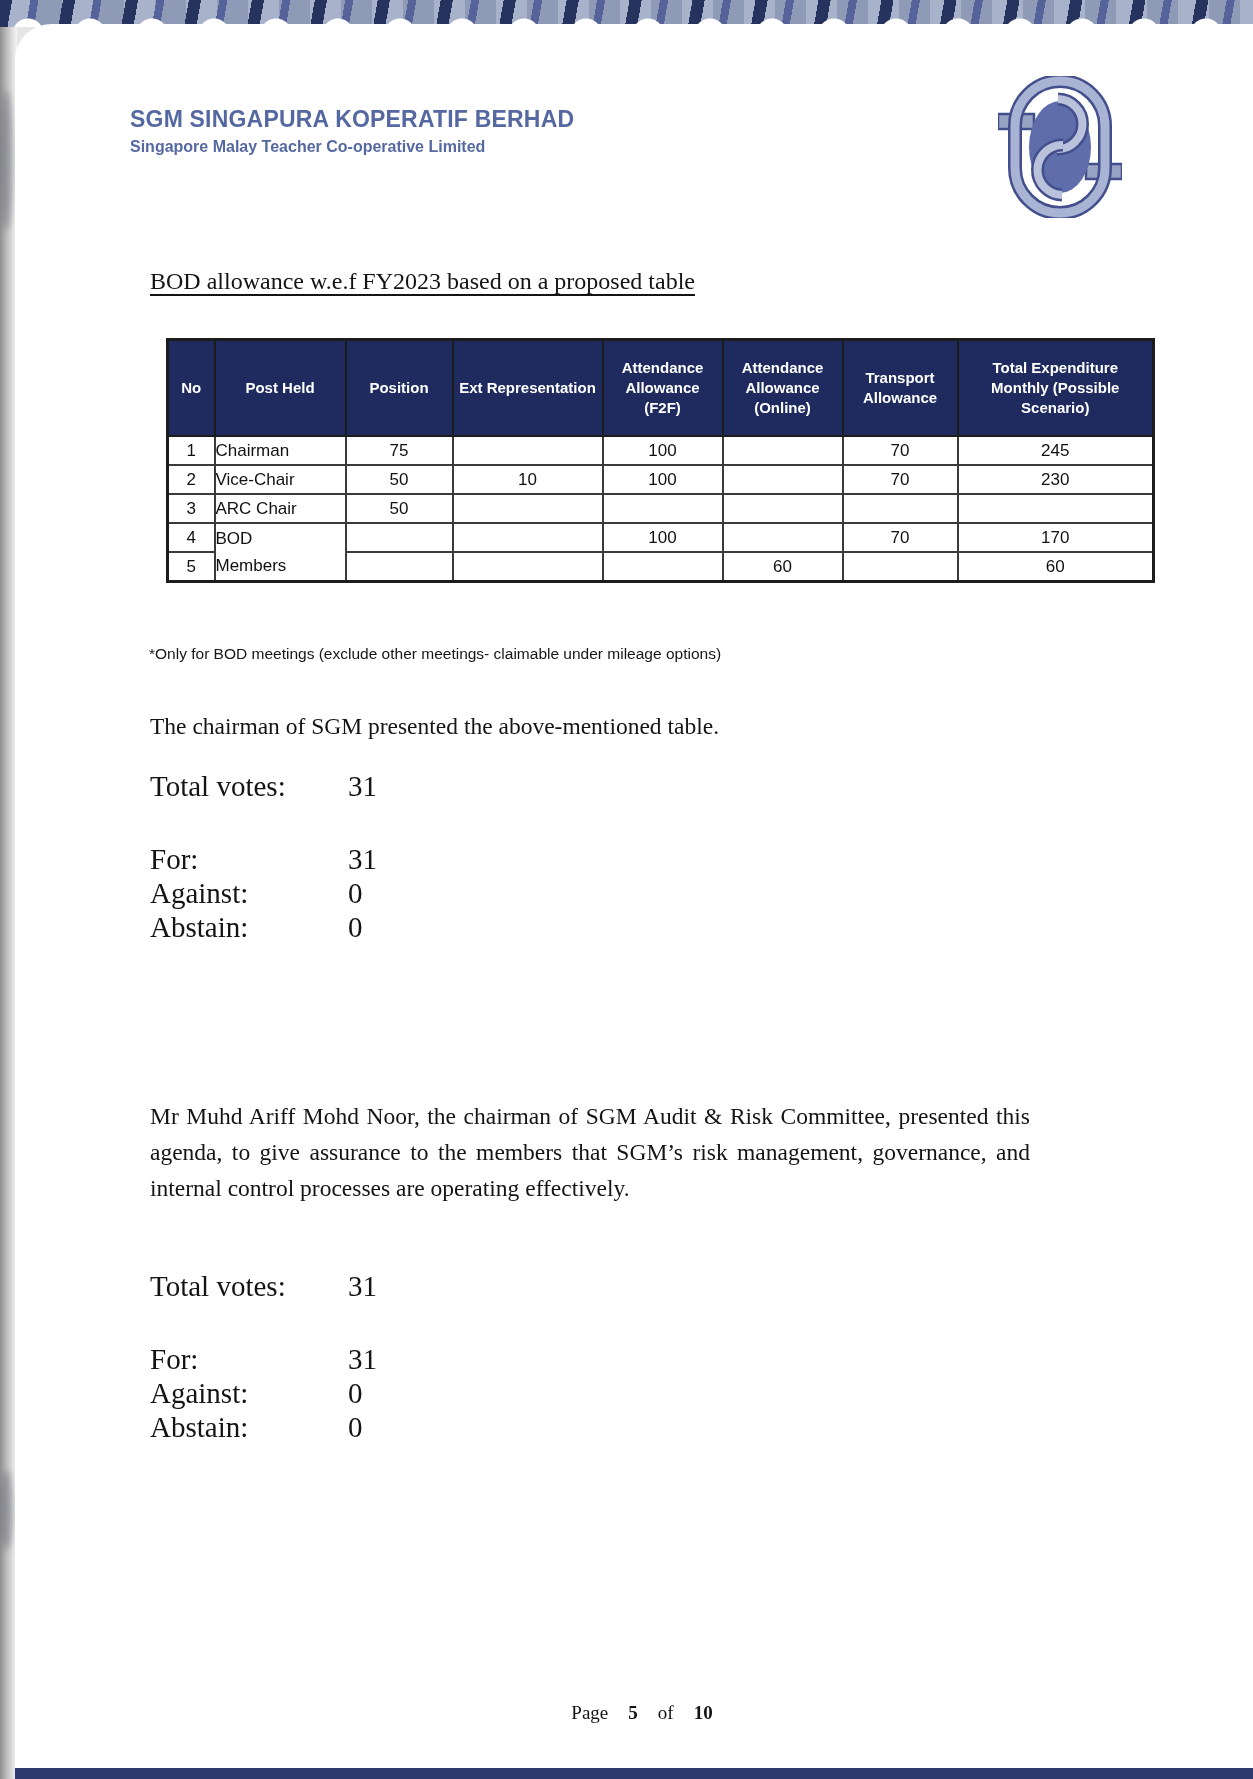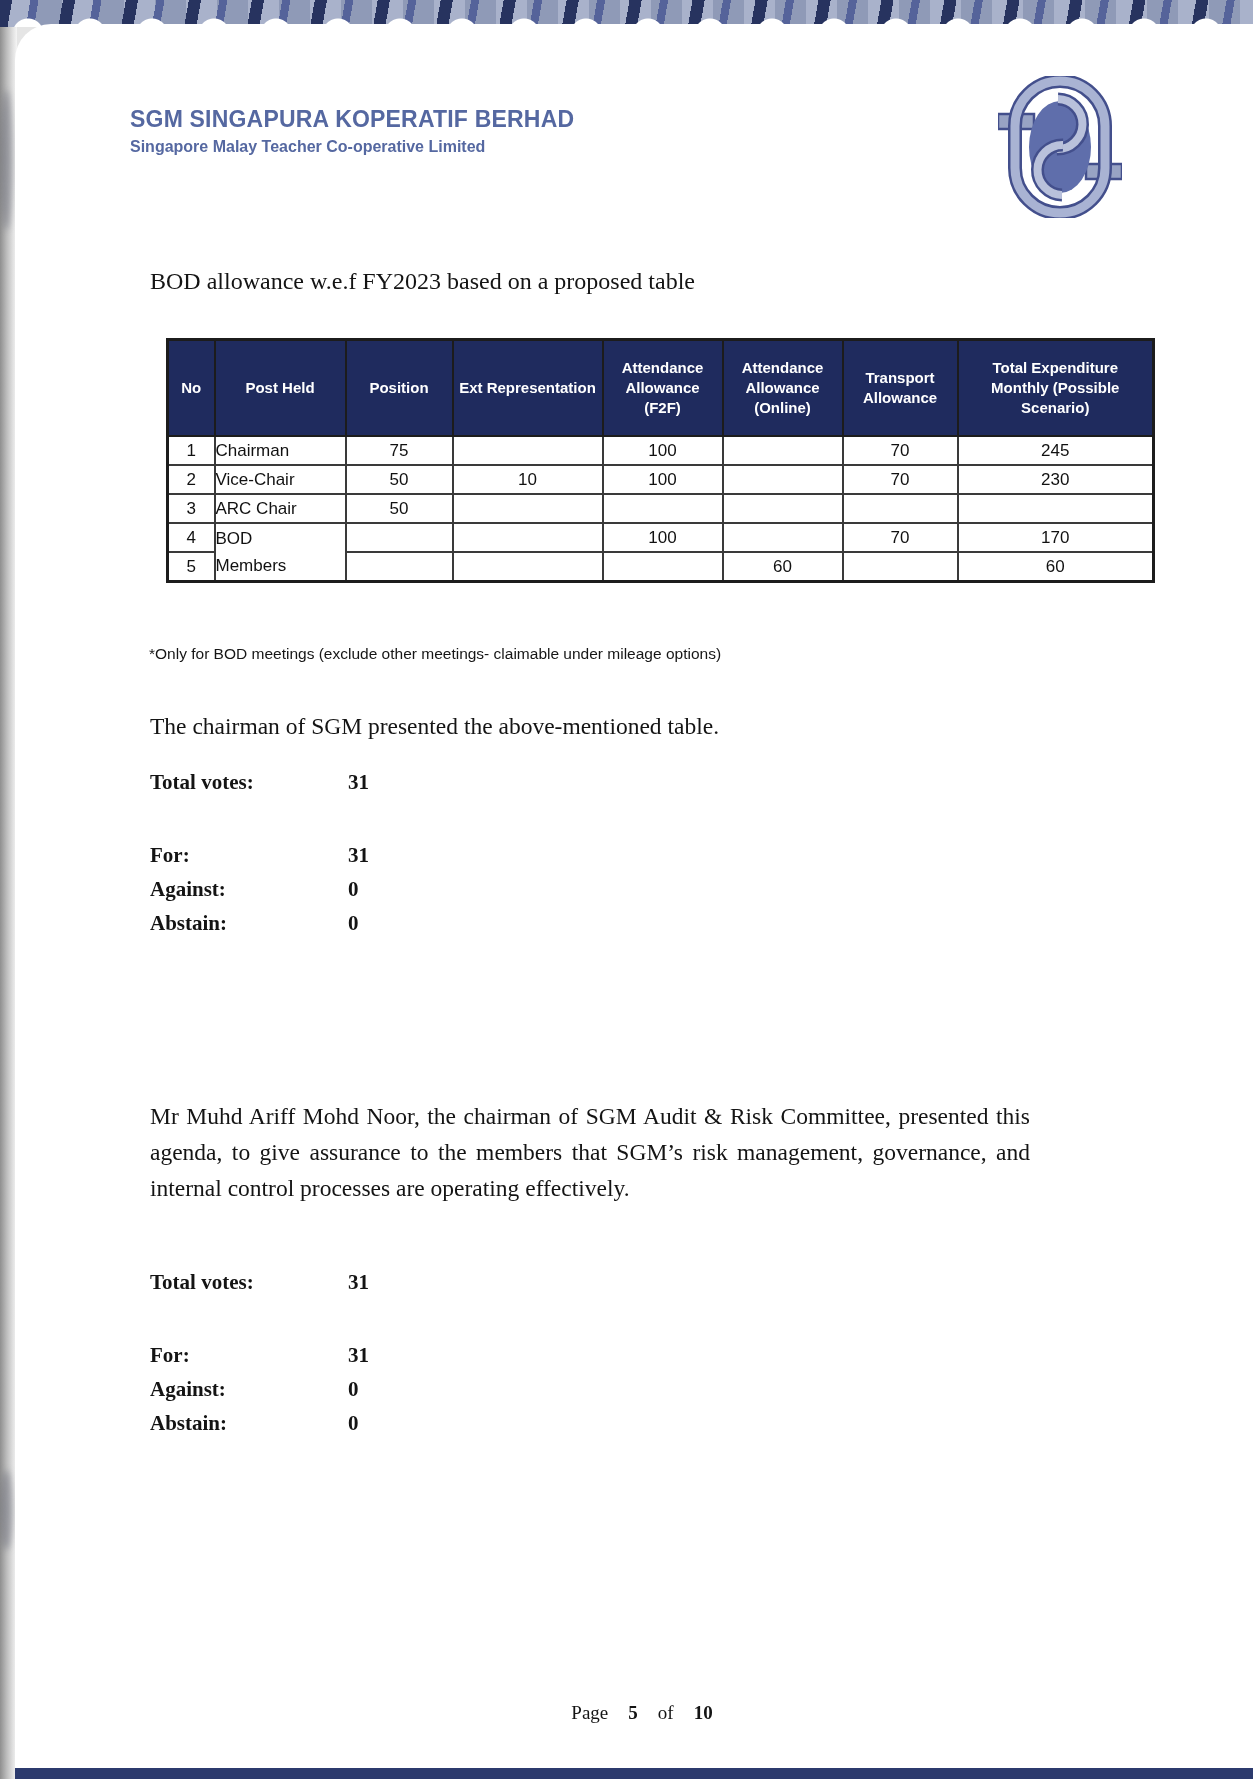--- a/index.html
+++ b/index.html
@@ -26,41 +26,41 @@
 
   
   .org-name{position:absolute;left:130px;top:106px;font-family:"Liberation Sans",sans-serif;
             font-weight:bold;font-size:23px;letter-spacing:.2px;color:#5568a1;}
   .org-sub{position:absolute;left:130px;top:138px;font-family:"Liberation Sans",sans-serif;
            font-weight:bold;font-size:16px;color:#5568a1;}
   .logo{position:absolute;left:998px;top:76px;width:124px;height:142px;}
 
   
   .title1{position:absolute;left:150px;top:268px;font-size:24px;
-          text-decoration-thickness:2px;text-underline-offset:5px;}
+          text-decoration:underline;text-decoration-thickness:2px;text-underline-offset:5px;}
   .title2{position:absolute;left:150px;top:1004px;font-size:23px;letter-spacing:-.2px;
           text-decoration:underline;text-decoration-thickness:2px;text-underline-offset:5px;}
 
   
   .bod-table{position:absolute;left:166px;top:338px;border-collapse:collapse;table-layout:fixed;
              width:986px;font-family:"Liberation Sans",sans-serif;border:3px solid #1c1c1c;}
   .bod-table th{background:#1f2b5e;color:#ffffff;font-size:15px;font-weight:bold;text-align:center;
                 vertical-align:middle;height:90px;line-height:1.35;padding:2px 5px;border:2px solid #1c1c1c;}
   .bod-table td{height:27px;font-size:17px;color:#111111;text-align:center;vertical-align:middle;
                 border:2px solid #3a3a3a;padding:0 6px;}
   .bod-table td.left{text-align:left;padding-left:0;}
   .mline{display:block;height:27px;line-height:27px;}
 
   .footnote{position:absolute;left:149px;top:645px;font-family:"Liberation Sans",sans-serif;
             font-size:15.5px;color:#161616;}
   .para{font-size:23.5px;line-height:36px;}
   .p1{position:absolute;left:150px;top:708px;text-align:right;}
   .p2{position:absolute;left:150px;top:1098px;width:880px;text-align:justify;}
 
-  .vrow{position:absolute;left:150px;font-size:21px;font-weight:bold;}
+  .vrow{position:absolute;left:150px;font-size:29px;}
   .vlabel{display:inline-block;width:198px;}
   .v1-total{top:770px;} .v1-for{top:843px;} .v1-against{top:877px;} .v1-abstain{top:911px;}
   .v2-total{top:1270px;} .v2-for{top:1343px;} .v2-against{top:1377px;} .v2-abstain{top:1411px;}
 
   .page-footer{position:absolute;left:15px;right:0;top:1702px;text-align:center;font-size:19px;}
   .page-footer b{margin:0 2px;}
   .page-footer span{margin:0 18px;}
 </style>
 </head>
 <body>

